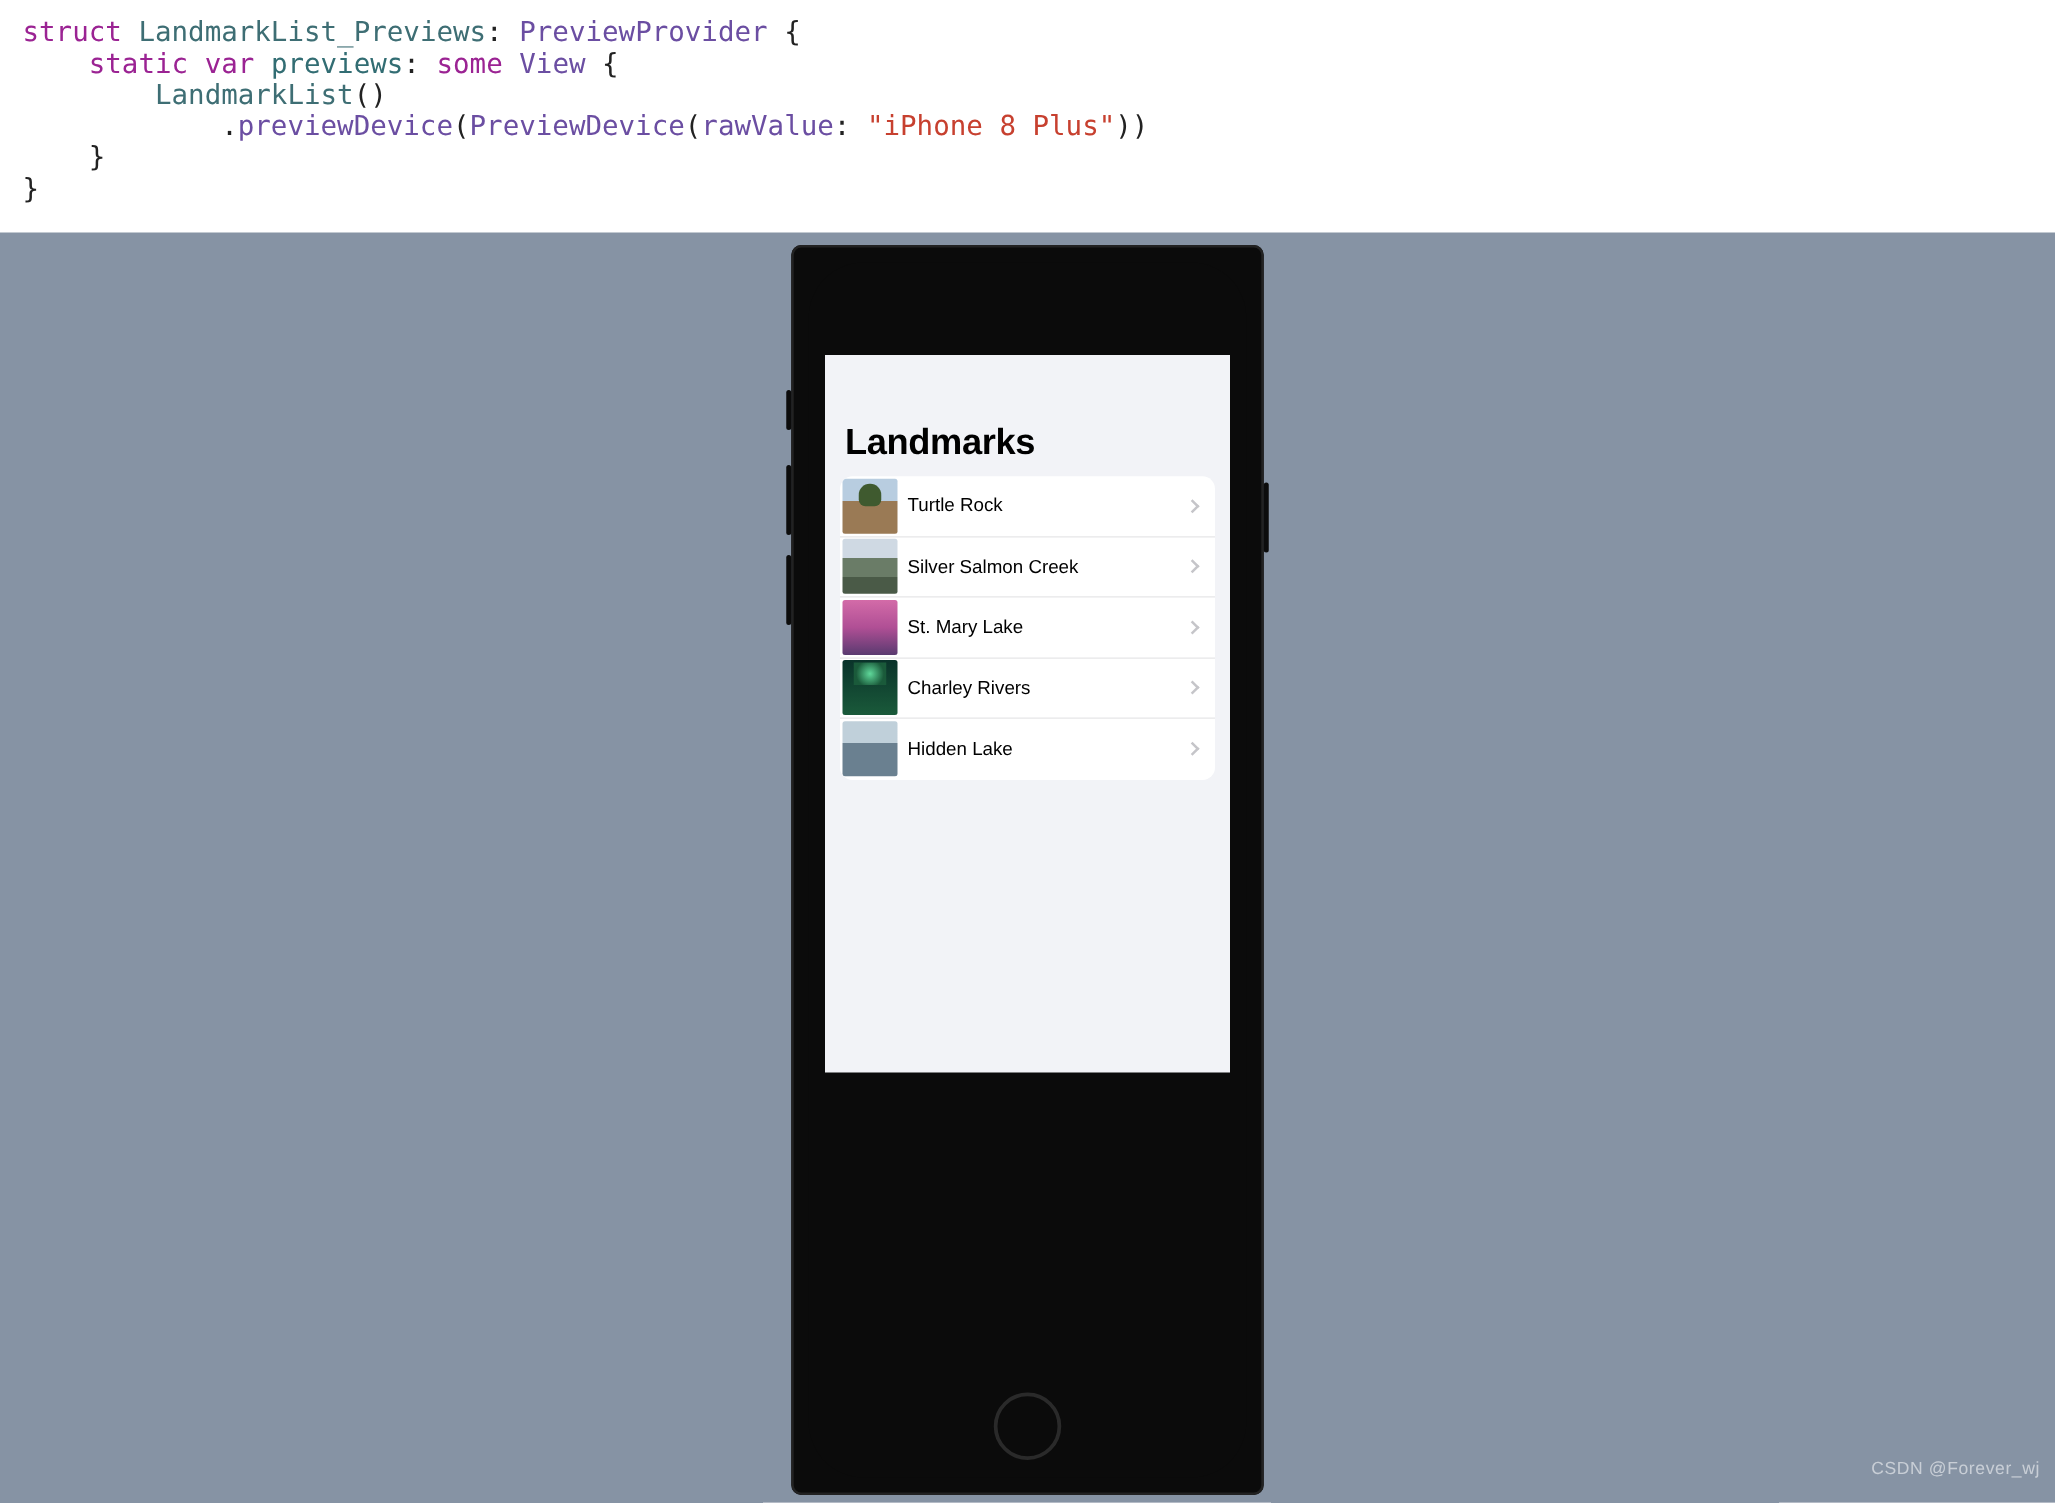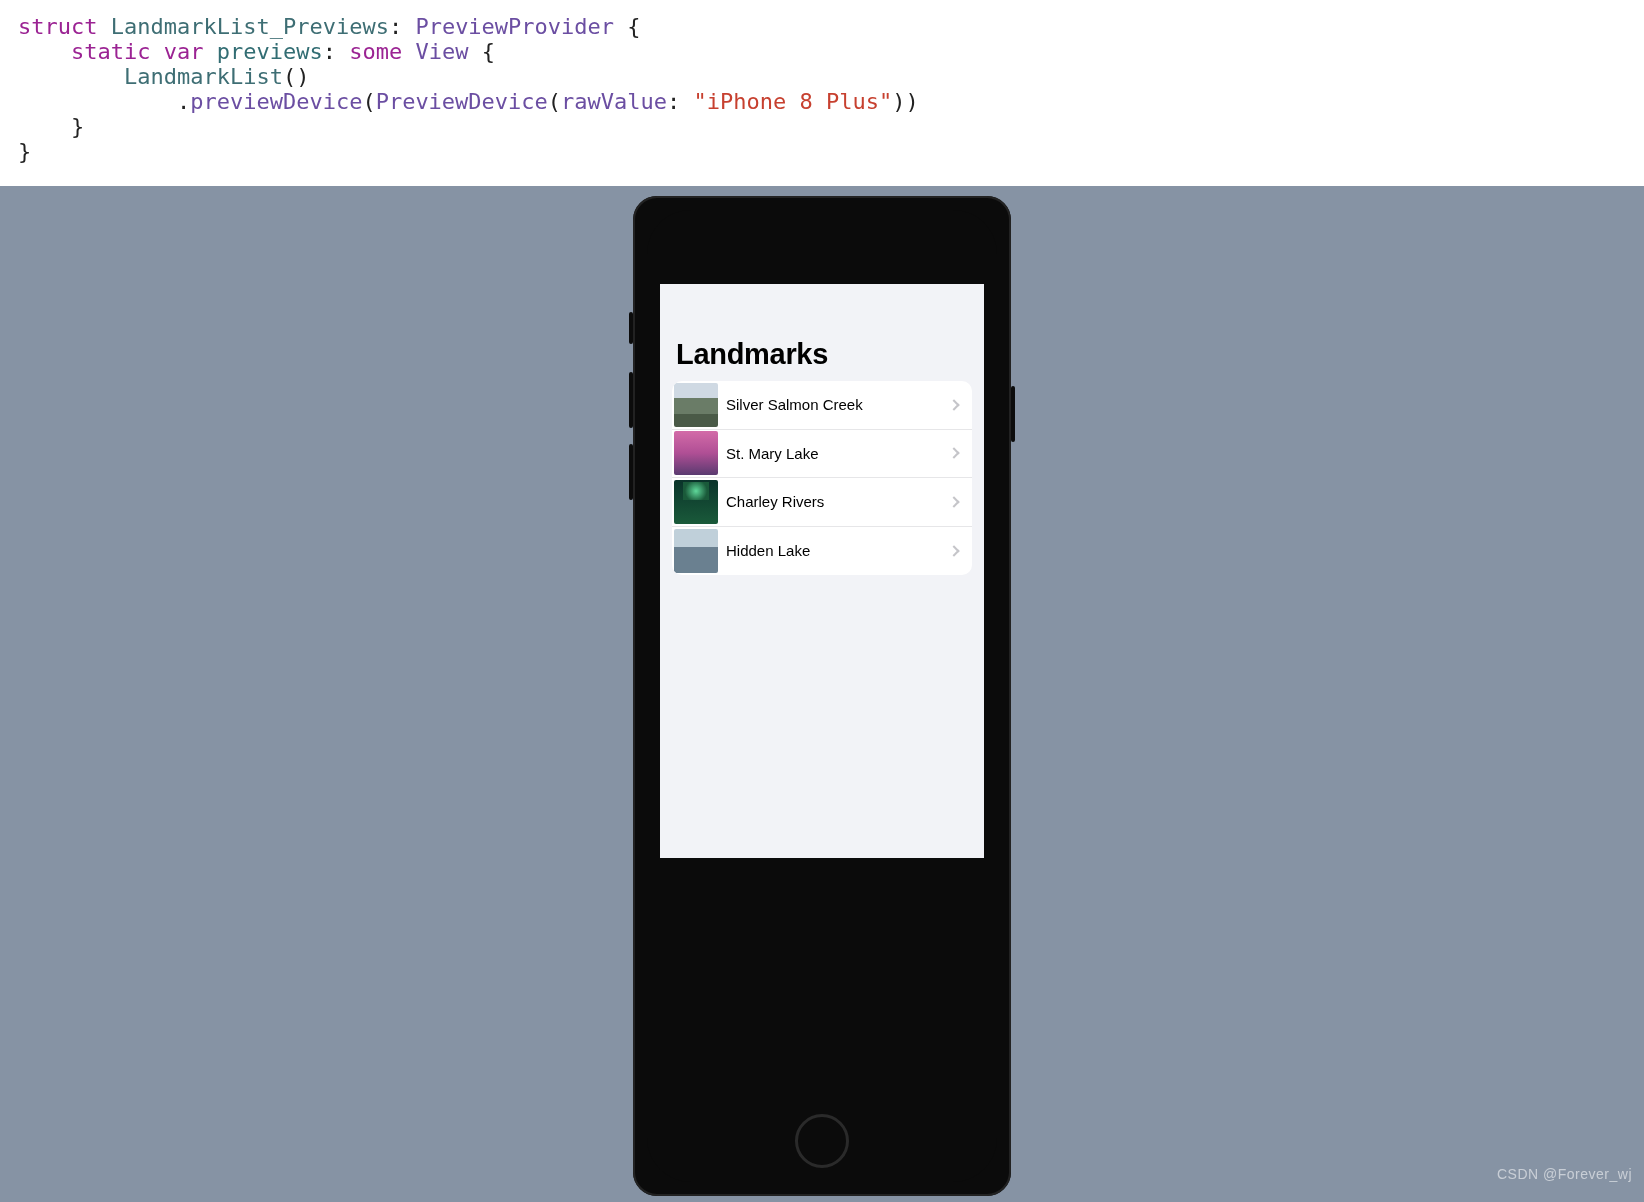--- a/index.html
+++ b/index.html
@@ -3,21 +3,21 @@
 <meta charset="utf-8">
 <style>
 * { margin:0; padding:0; box-sizing:border-box; }
 body { width:1644px; height:1202px; background:#fff; font-family:-apple-system,Helvetica,Arial,sans-serif; position:relative; }
 
 .code-pane { background:#fff; padding:14px 18px 40px; font-family:"SF Mono",Menlo,Consolas,monospace; font-size:22px; line-height:25px; white-space:pre; color:#333; }
 .k-struct{color:#9b2393;} .k-type{color:#3e6e74;} .k-static{color:#9b2393;} .k-var{color:#9b2393;} .k-prop{color:#326d73;} .k-some{color:#9b2393;} .k-view{color:#6b4ea2;} .k-call{color:#3e6e74;} .k-method{color:#6b4ea2;} .k-param{color:#6b4ea2;} .k-str{color:#c7402f;} .k-punc{color:#222;}
 
 .preview-area { position:absolute; top:186px; left:0; right:0; bottom:0; background:#8693a4; display:flex; justify-content:center; align-items:flex-start; padding-top:10px; }
 
-.phone { width:378px; height:1000px; background:#0b0b0b; border-radius:24px; padding:14px; position:relative; box-shadow:0 0 0 2px #222 inset; }
+.phone { width:378px; height:1000px; background:#0b0b0b; border-radius:8px; padding:14px; position:relative; box-shadow:0 0 0 2px #222 inset; }
 .phone-inner { width:100%; height:100%; background:#0b0b0b; border-radius:44px; position:relative; overflow:hidden; }
 .side-btn{position:absolute;background:#0c0c0c;border-radius:2px;}
 .sb1{left:-4px;top:116px;width:4px;height:32px;}
 .sb2{left:-4px;top:176px;width:4px;height:56px;}
 .sb3{left:-4px;top:248px;width:4px;height:56px;}
 .sb4{right:-4px;top:190px;width:4px;height:56px;}
 
 .bezel-top{height:74px;}
 .screen{width:324px;height:574px;margin:0 auto;background:#f2f3f7;position:relative;overflow:hidden;}
 .home-btn{width:54px;height:54px;border-radius:50%;border:3px solid #2a2a2a;position:absolute;left:50%;transform:translateX(-50%);bottom:14px;background:#0b0b0b;}
@@ -61,20 +61,25 @@
     <div class="side-btn sb1"></div>
     <div class="side-btn sb2"></div>
     <div class="side-btn sb3"></div>
     <div class="side-btn sb4"></div>
     <div class="phone-inner">
       <div class="bezel-top"></div>
       <div class="screen">
         <div class="nav-title">Landmarks</div>
         <div class="list">
           <div class="row">
+              <div class="thumb t0"></div>
+              <div class="row-label">Turtle Rock</div>
+              <div class="chev"></div>
+            </div>
+          <div class="row">
               <div class="thumb t1"></div>
               <div class="row-label">Silver Salmon Creek</div>
               <div class="chev"></div>
             </div>
           <div class="row">
               <div class="thumb t3"></div>
               <div class="row-label">St. Mary Lake</div>
               <div class="chev"></div>
             </div>
           <div class="row">

